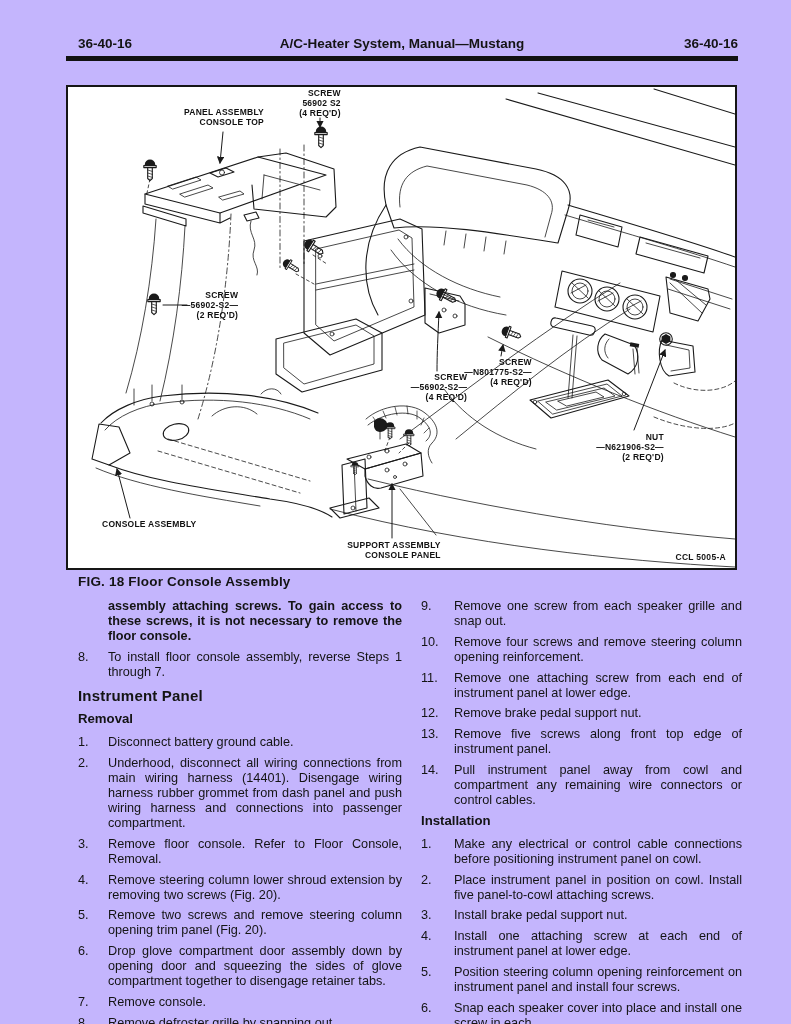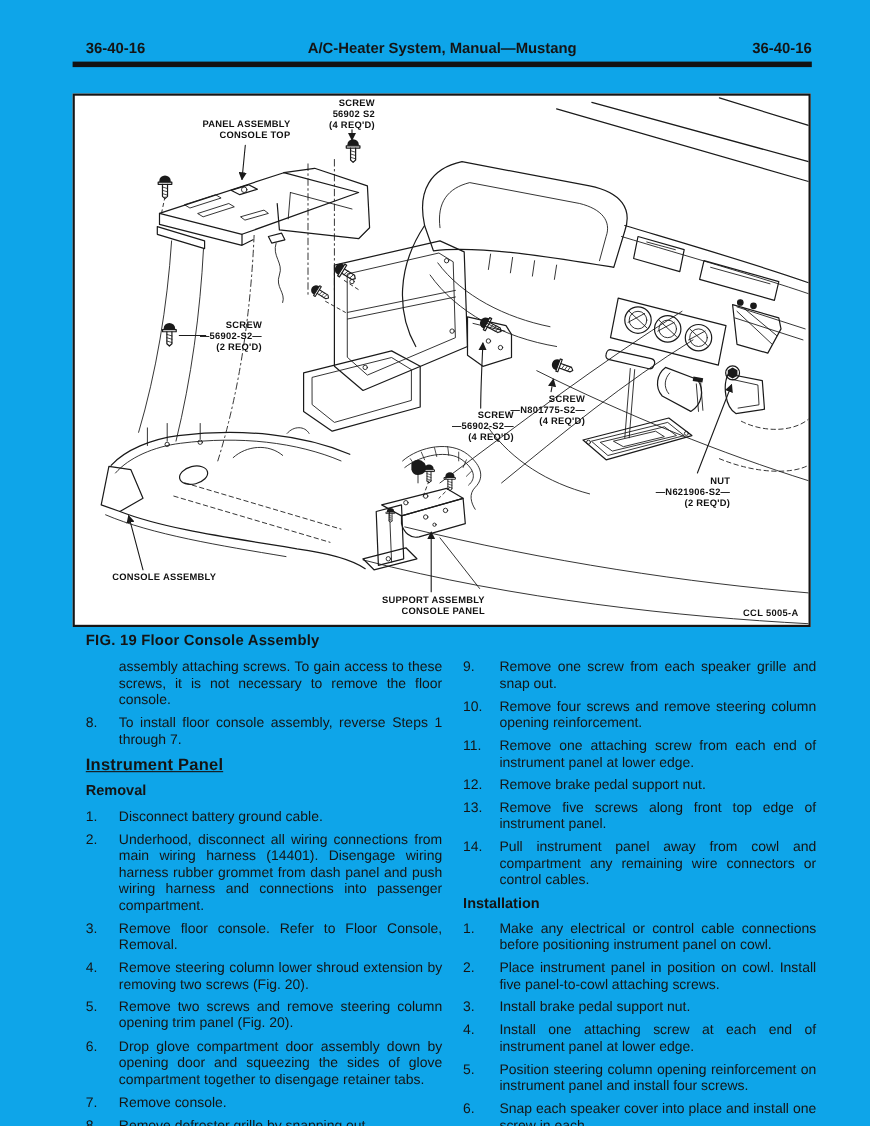--- a/index.html
+++ b/index.html
@@ -1,16 +1,16 @@
 <!DOCTYPE html>
 <html><head>
 <meta charset="utf-8">
 <style>
   html,body{margin:0;padding:0;background:#e8e8e8;}
-  .page{position:relative;width:791px;height:1024px;background:#0ea5e9;overflow:hidden;
+  .page{position:relative;width:791px;height:1024px;background:#c4b5fd;overflow:hidden;
         font-family:"Liberation Sans", sans-serif;color:#141414;}
   
   .hdr{position:absolute;left:66px;top:36px;width:672px;height:18px;
        font-weight:bold;font-size:13.5px;}
   .hdr .l{position:absolute;left:12px;top:0;}
   .hdr .c{position:absolute;left:0;width:100%;text-align:center;top:0;}
   .hdr .r{position:absolute;right:0;top:0;}
   .rule{position:absolute;left:66px;top:56px;width:672px;height:5px;background:#121212;}
   
   .figure{position:absolute;left:66px;top:85px;width:667px;height:481px;
@@ -21,25 +21,25 @@
   .fig-label.left-align{transform:none;text-align:center;}
   .fig-code{position:absolute;right:9px;bottom:6px;font-size:8.5px;font-weight:bold;
             letter-spacing:.3px;}
   .caption{position:absolute;left:78px;top:574px;font-weight:bold;font-size:13.5px;
            letter-spacing:.2px;}
   
   .col{position:absolute;top:599px;font-size:12.7px;line-height:14.9px;
        text-align:justify;}
   .col-left{left:78px;width:324px;}
   .col-right{left:421px;width:321px;}
-  .para{position:relative;padding-left:30px;margin:0 0 6px 0;}
+  .para{position:relative;padding-left:30px;margin:0 0 6px 0;font-weight:bold;}
   .item{position:relative;padding-left:30px;margin:0 0 6px 0;}
   .col-right .item{padding-left:33px;}
   .item .num{position:absolute;left:0;top:0;}
-  h2.sec{font-size:15px;margin:9px 0 9px 0;letter-spacing:.2px;text-decoration:underline;}
+  h2.sec{font-size:15px;margin:9px 0 9px 0;letter-spacing:.2px;}
   h3.sub{font-size:13.2px;margin:0 0 8px 0;}
   svg .thin{stroke-width:.8;}
 </style>
 </head>
 <body>
 
 <div class="page">
 
   <div class="hdr">
     <div class="l">36-40-16</div>
@@ -247,21 +247,21 @@
 (4 REQ'D)</div>
     <div class="fig-label" style="left:562px;top:345px">NUT
 —N621906-S2—
 (2 REQ'D)</div>
     <div class="fig-label left-align" style="left:34px;top:432px">CONSOLE ASSEMBLY</div>
     <div class="fig-label" style="left:326px;top:453px">SUPPORT ASSEMBLY
 CONSOLE PANEL</div>
     <div class="fig-code">CCL 5005-A</div>
   </div>
 
-  <div class="caption">FIG. 19  Floor Console Assembly</div>
+  <div class="caption">FIG. 18  Floor Console Assembly</div>
 
   <div class="col col-left">
     <div class="para">assembly attaching screws. To gain access to these screws, it is not necessary to remove the floor console.</div>
     <div class="item">
       <span class="num">8.</span>
       <span>To install floor console assembly, reverse Steps 1 through 7.</span>
     </div>
     <h2 class="sec">Instrument Panel</h2>
     <h3 class="sub">Removal</h3>
 

